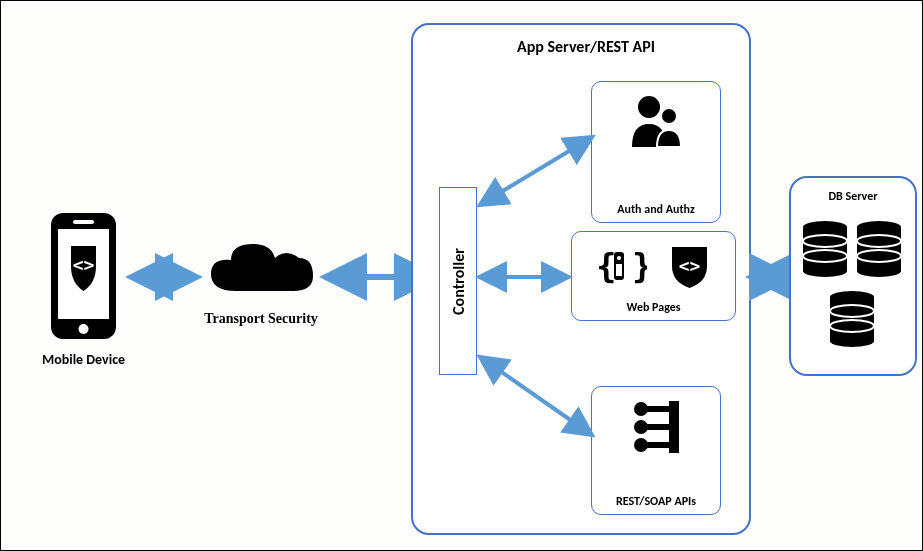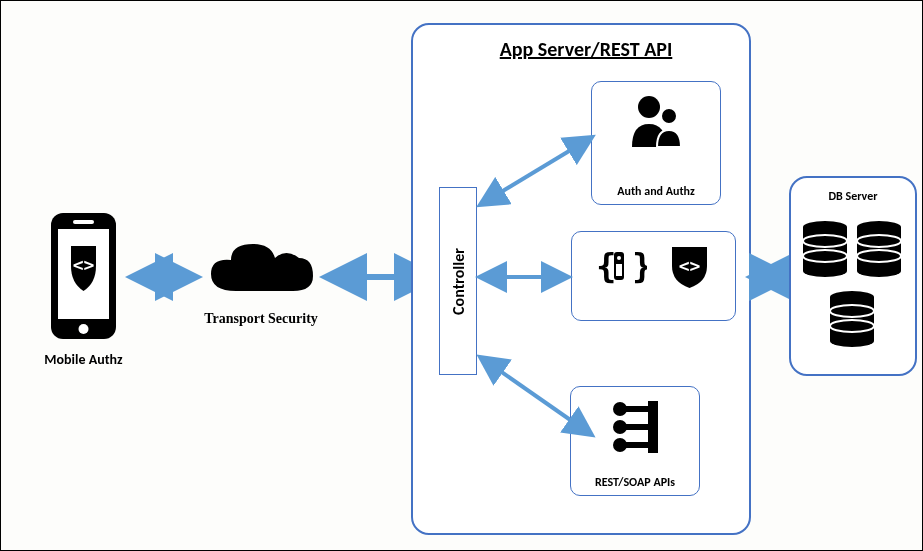--- a/index.html
+++ b/index.html
@@ -65,21 +65,21 @@
 
 <svg class="icon" style="left:40px; top:210px; width:85px; height:130px;" viewBox="0 0 85 130">
   <rect x="10" y="2" width="65" height="126" rx="12" fill="#000"></rect>
   <rect x="17" y="18" width="51" height="90" fill="#fff"></rect>
   <circle cx="42.5" cy="118" r="5" fill="#fff"></circle>
   <rect x="32" y="9" width="21" height="4" rx="2" fill="#fff"></rect>
 
   <path d="M30 35 L55 35 L55 55 Q55 72 42.5 80 Q30 72 30 55 Z" fill="#000"></path>
   <text x="42.5" y="60" text-anchor="middle" fill="#fff" font-size="18" font-weight="bold" font-family="monospace">&lt;&gt;</text>
 </svg>
-<div class="label" style="left:20px; top:350px; width:125px;">Mobile Authz</div>
+<div class="label" style="left:20px; top:350px; width:125px;">Mobile Device</div>
 
 <svg class="arrow" style="left:128px; top:266px; width:70px; height:20px;" viewBox="0 0 70 20">
   <defs>
     <marker id="ahL1" markerWidth="8" markerHeight="8" refX="2" refY="4" orient="auto">
         <path d="M8,0 L0,4 L8,8 Z" fill="#5b9bd5"></path>
       </marker>
     <marker id="ahR1" markerWidth="8" markerHeight="8" refX="6" refY="4" orient="auto">
         <path d="M0,0 L8,4 L0,8 Z" fill="#5b9bd5"></path>
       </marker>
   </defs>
@@ -89,27 +89,27 @@
 <svg class="icon" style="left:200px; top:235px; width:120px; height:70px;" viewBox="0 0 120 70">
   <path d="M35 55 Q10 55 10 38 Q10 22 30 24 Q30 8 52 8 Q70 8 74 22 Q85 12 98 22 Q112 22 112 40 Q112 55 92 55 Z" fill="#000"></path>
 </svg>
 <div class="label" style="left:185px; top:310px; width:150px;font-family:Liberation Serif, serif;">Transport Security</div>
 
 <svg class="arrow" style="left:322px; top:266px; width:115px; height:20px;" viewBox="0 0 115 20">
   <line x1="8" y1="10" x2="107" y2="10" stroke="#5b9bd5" stroke-width="6" marker-start="url(#ahL1)" marker-end="url(#ahR1)"></line>
 </svg>
 
 <div class="box" style="left:410px; top:22px; width:340px; height:512px;"></div>
-<div class="label" style="left:470px; top:36px; width:230px; font-size:20px;text-decoration:underline;">App Server/REST API</div>
+<div class="label" style="left:470px; top:36px; width:230px; font-size:16px;">App Server/REST API</div>
 
 <div class="controller-box" style="left:438px; top:186px; width:38px; height:188px;">
   <span class="controller-text">Controller</span>
 </div>
 
-<div class="mini-box" style="left:590px; top:80px; width:130px; height:124px;">
+<div class="mini-box" style="left:590px; top:80px; width:130px; height:142px;">
   <svg style="position:absolute; left:35px; top:10px; width:60px; height:60px;" viewBox="0 0 60 60">
     <circle cx="22" cy="15" r="11" fill="#000"></circle>
     <path d="M5 55 Q5 32 22 32 Q39 32 39 55 Z" fill="#000"></path>
     <circle cx="42" cy="24" r="8" fill="#000" stroke="#fff" stroke-width="2"></circle>
     <path d="M30 55 Q30 38 42 38 Q54 38 54 55 Z" fill="#000" stroke="#fff" stroke-width="2"></path>
   </svg>
   <div class="mini-label" style="bottom:6px;">Auth and Authz</div>
 </div>
 
 <div class="mini-box" style="left:570px; top:230px; width:165px; height:90px;">
@@ -117,23 +117,24 @@
     <text x="4" y="34" font-size="34" font-weight="bold" font-family="monospace">{</text>
     <text x="40" y="34" font-size="34" font-weight="bold" font-family="monospace">}</text>
     <rect x="22" y="8" width="10" height="28" rx="3" fill="#000"></rect>
     <circle cx="27" cy="14" r="2" fill="#fff"></circle>
     <rect x="24" y="20" width="6" height="12" fill="#fff"></rect>
   </svg>
   <svg style="position:absolute; left:95px; top:12px; width:45px; height:45px;" viewBox="0 0 45 45">
     <path d="M5 3 L40 3 L40 22 Q40 38 22.5 44 Q5 38 5 22 Z" fill="#000"></path>
     <text x="22.5" y="28" text-anchor="middle" fill="#fff" font-size="18" font-weight="bold" font-family="monospace">&lt;&gt;</text>
   </svg>
+  <div class="mini-label" style="bottom:6px;">Web Pages</div>
 </div>
 
-<div class="mini-box" style="left:569px; top:385px; width:130px; height:110px;">
+<div class="mini-box" style="left:590px; top:385px; width:130px; height:129px;">
   <svg style="position:absolute; left:35px; top:10px; width:60px; height:60px;" viewBox="0 0 60 60">
     <rect x="42" y="4" width="10" height="52" fill="#000"></rect>
     <circle cx="14" cy="12" r="7" fill="#000"></circle>
     <circle cx="14" cy="30" r="7" fill="#000"></circle>
     <circle cx="14" cy="48" r="7" fill="#000"></circle>
     <rect x="18" y="9" width="26" height="6" fill="#000"></rect>
     <rect x="18" y="27" width="26" height="6" fill="#000"></rect>
     <rect x="18" y="45" width="26" height="6" fill="#000"></rect>
   </svg>
   <div class="mini-label" style="bottom:6px;">REST/SOAP  APIs</div>

